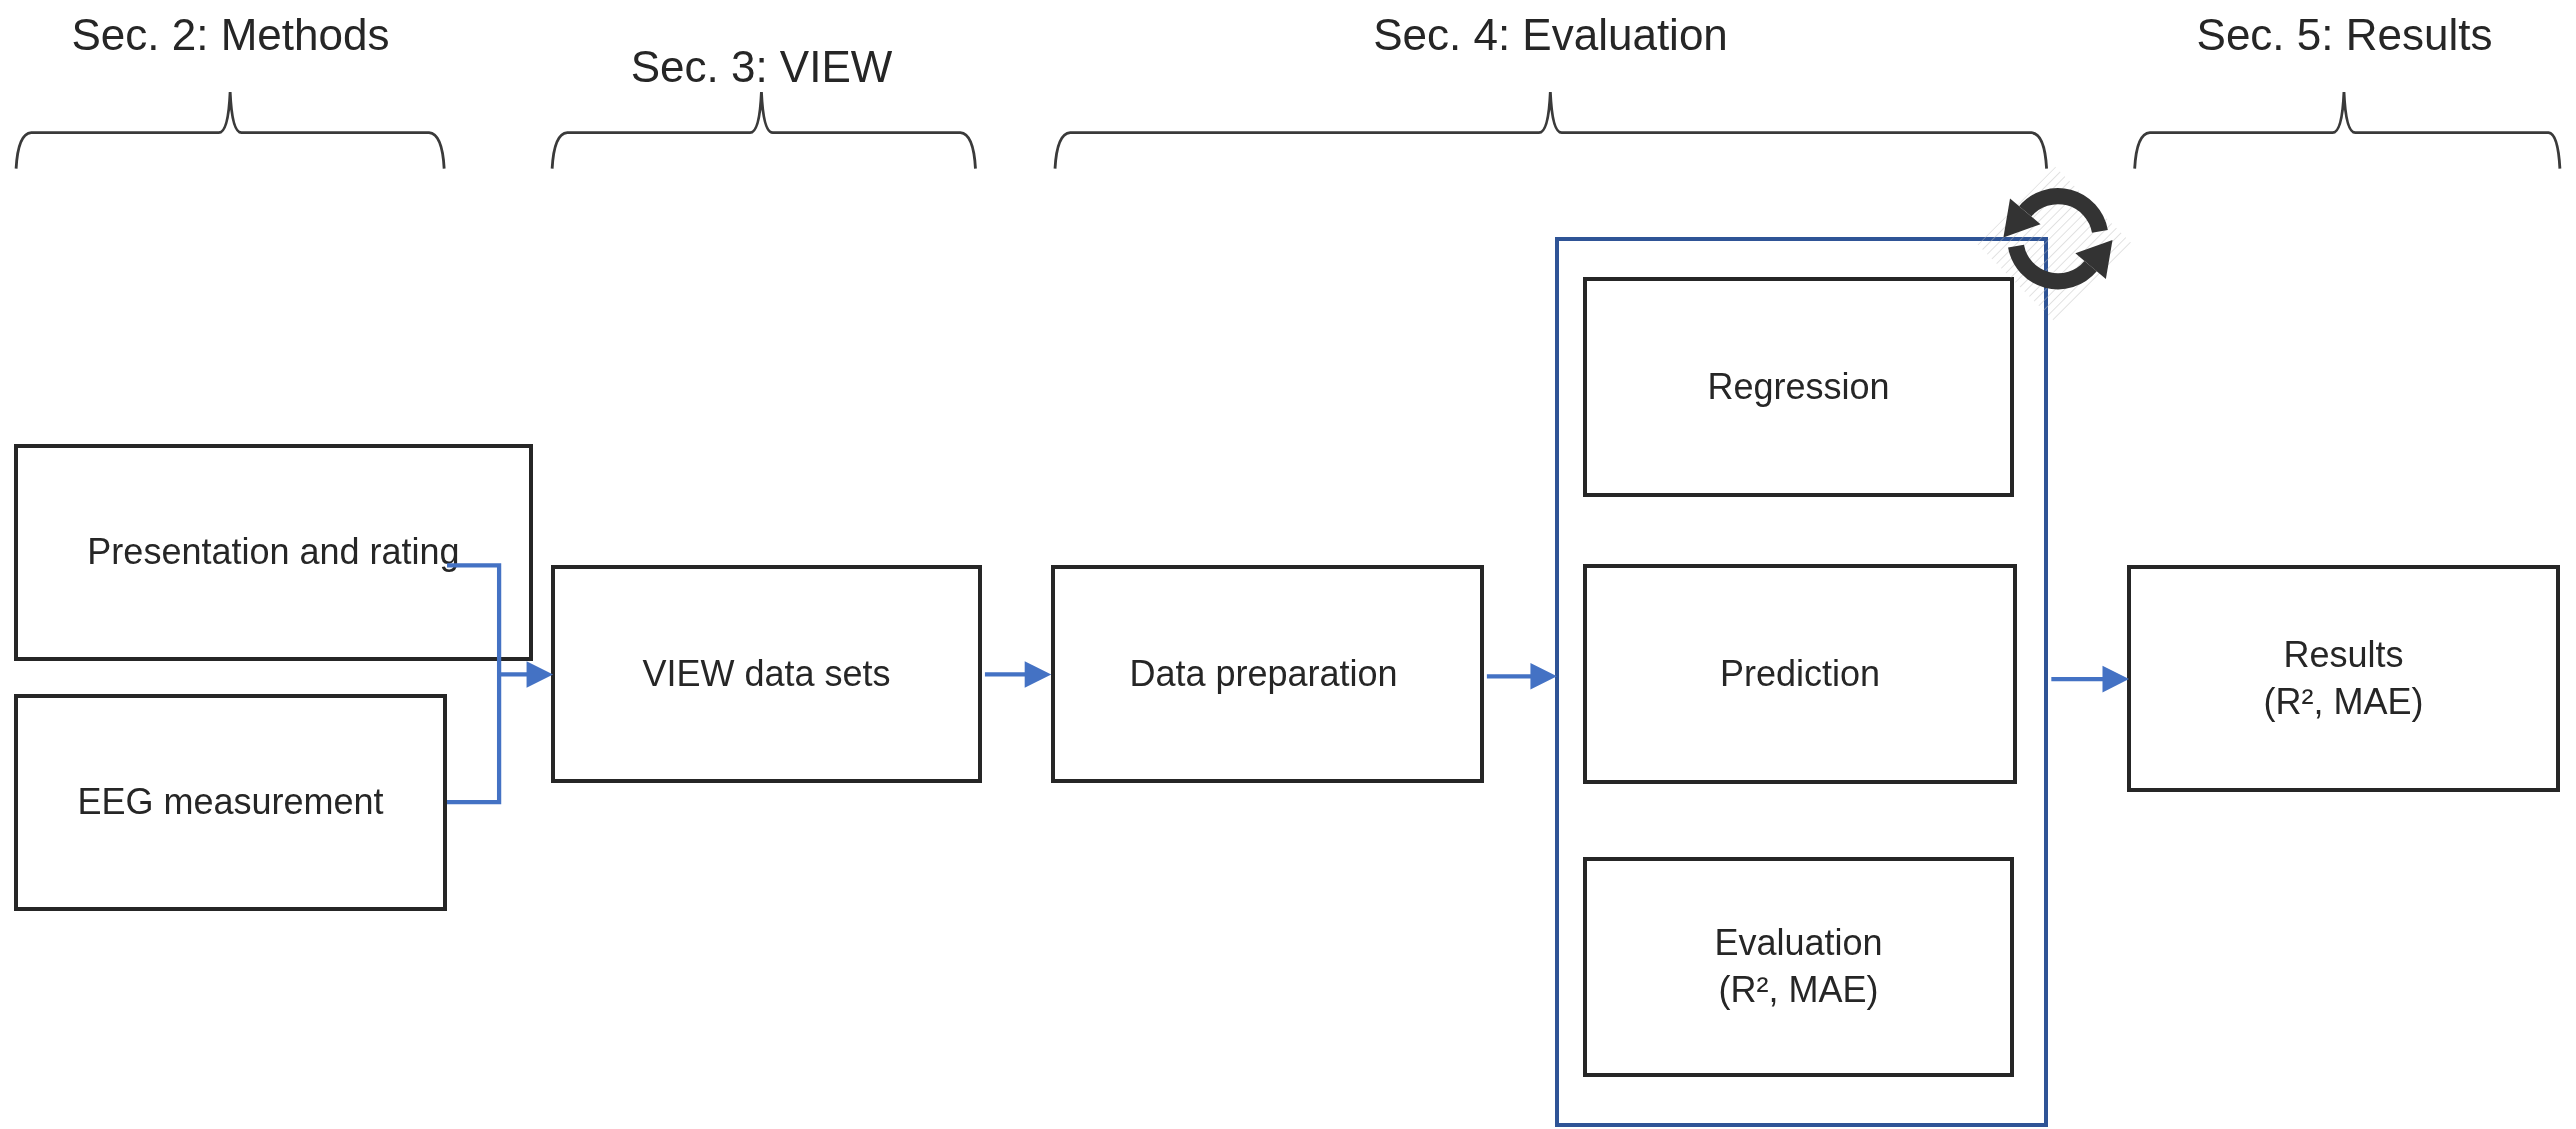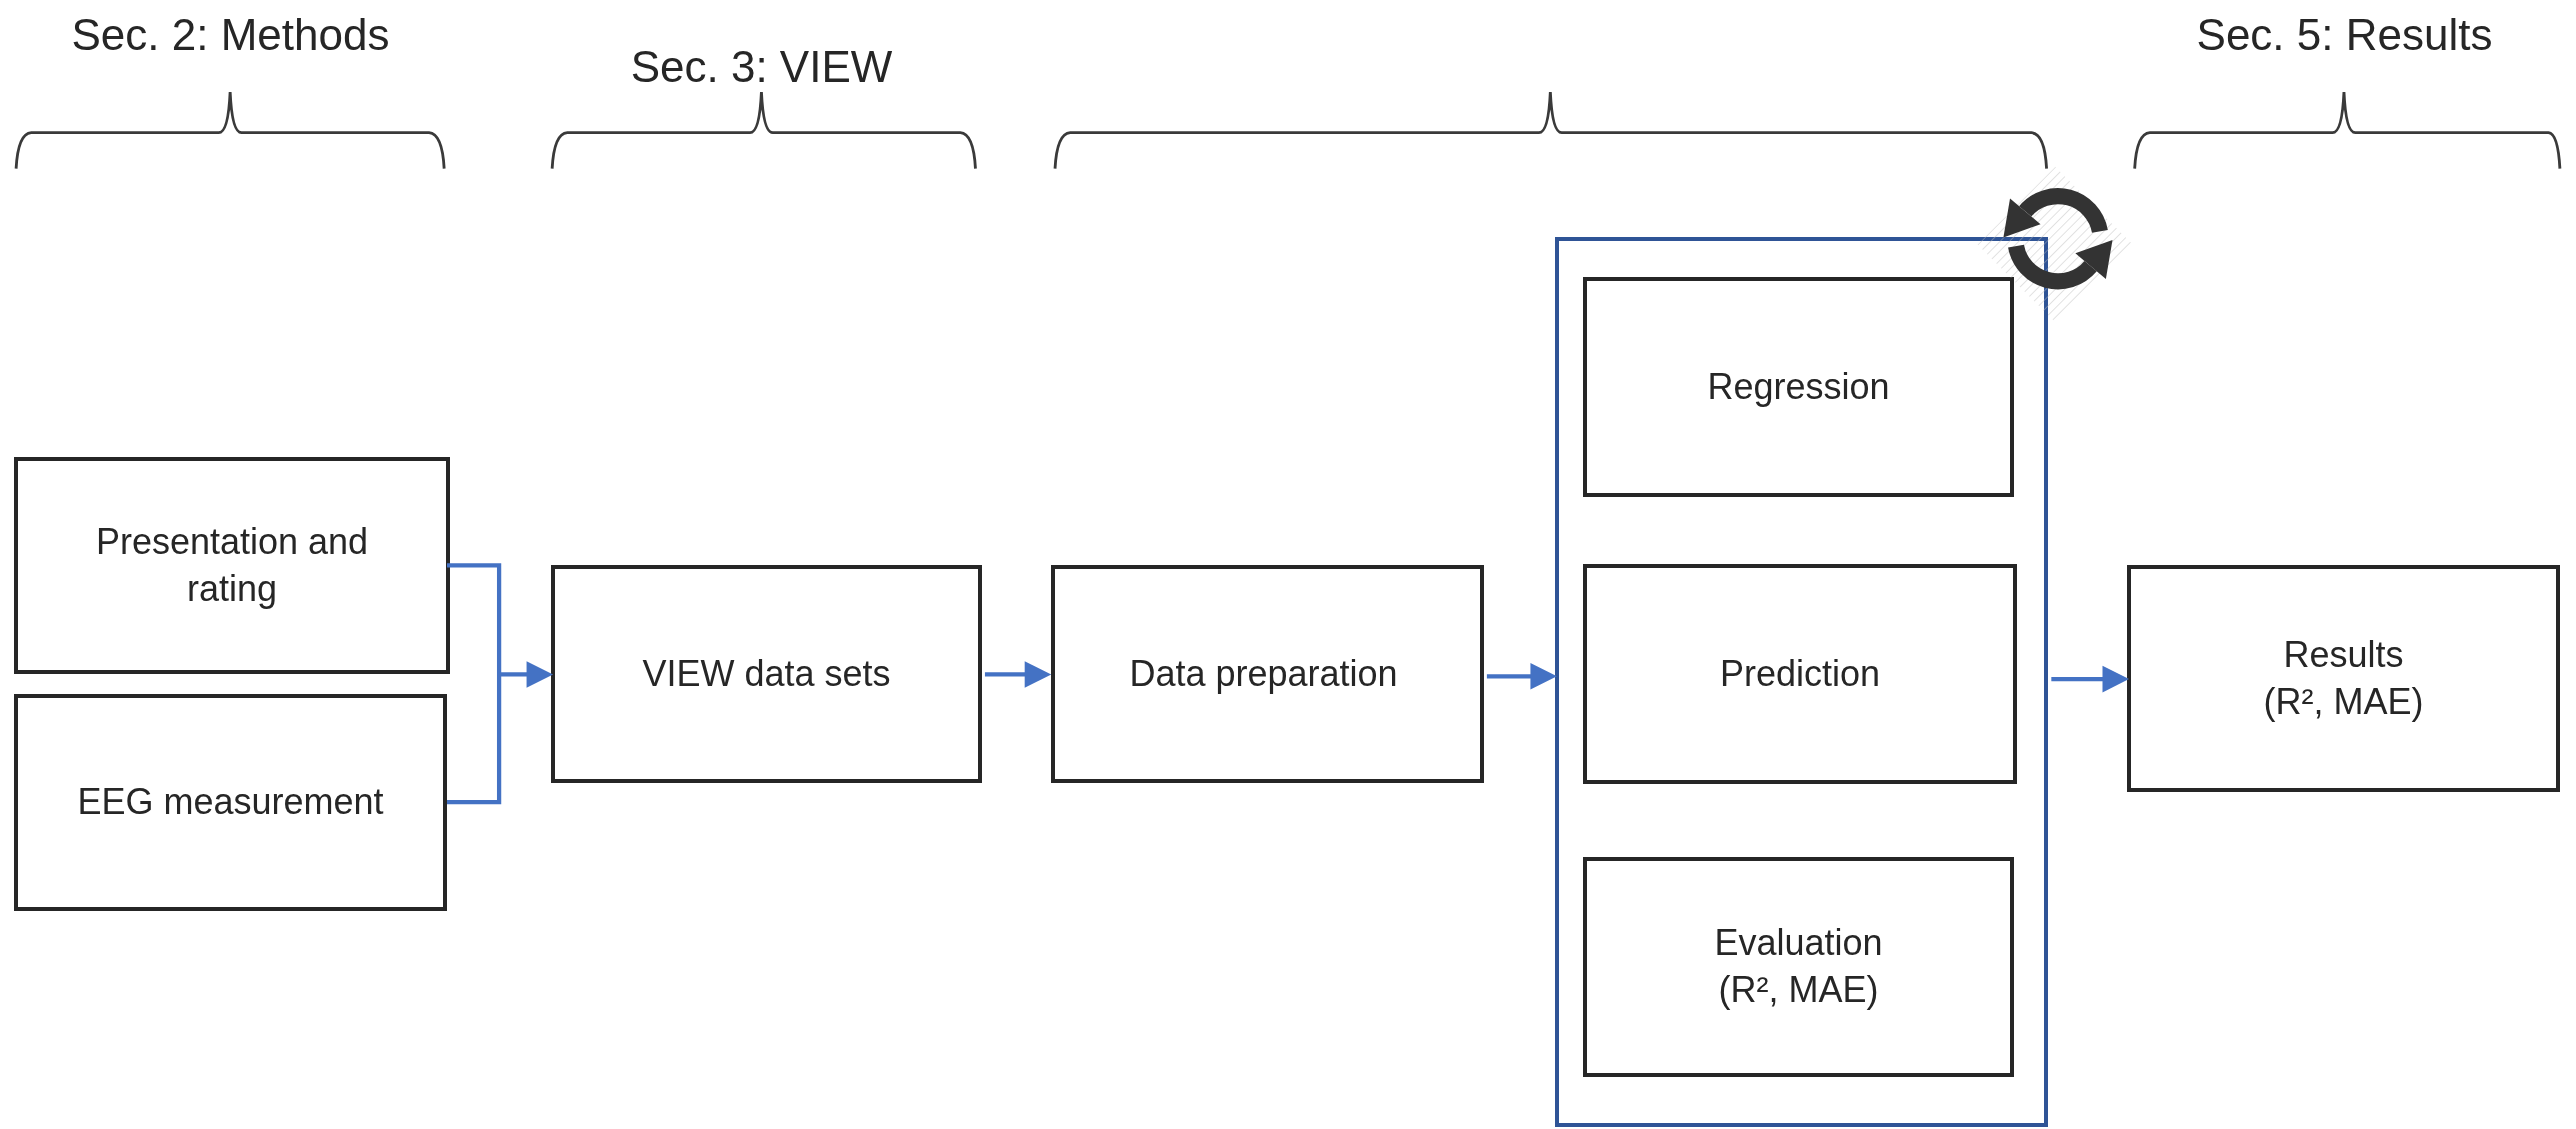--- a/index.html
+++ b/index.html
@@ -68,25 +68,26 @@
   .icon-arc{stroke:var(--icon);stroke-width:17;fill:none;}
   .icon-head{fill:var(--icon);stroke:none;}
 </style>
 </head>
 <body>
 
 <div class="canvas">
 
   <div class="sec-label" style="left:-101px;">Sec. 2: Methods</div>
   <div class="sec-label" style="left:430px;margin-top:32px;">Sec. 3: VIEW</div>
+  <div class="sec-label" style="left:1219px;">Sec. 4: Evaluation</div>
   <div class="sec-label" style="left:2013px;">Sec. 5: Results</div>
 
   <div class="groupbox"></div>
 
-  <div class="node" style="left:14px;top:457px;width:436px;height:217px;padding:0 40px;">
+  <div class="node" style="left:14px;top:444px;width:519px;height:217px;padding:0 40px;">
     <span>Presentation and rating</span>
   </div>
 
   <div class="node" style="left:14px;top:694px;width:433px;height:217px;padding:0 9.5px;">
     <span>EEG measurement</span>
   </div>
 
   <div class="node" style="left:551px;top:565px;width:431px;height:218px;">
     <span>VIEW data sets</span>
   </div>

